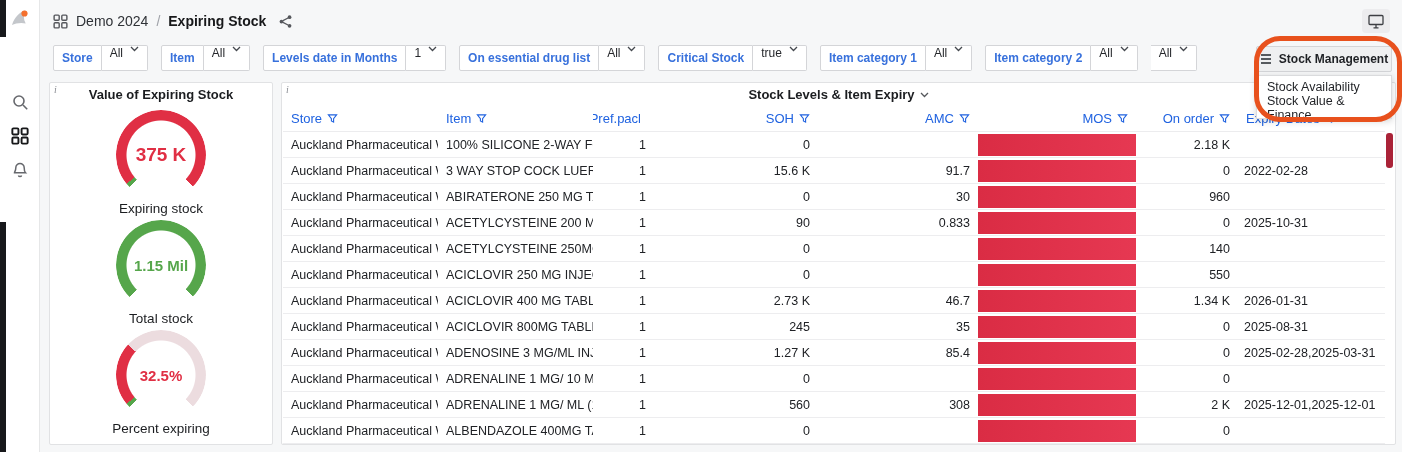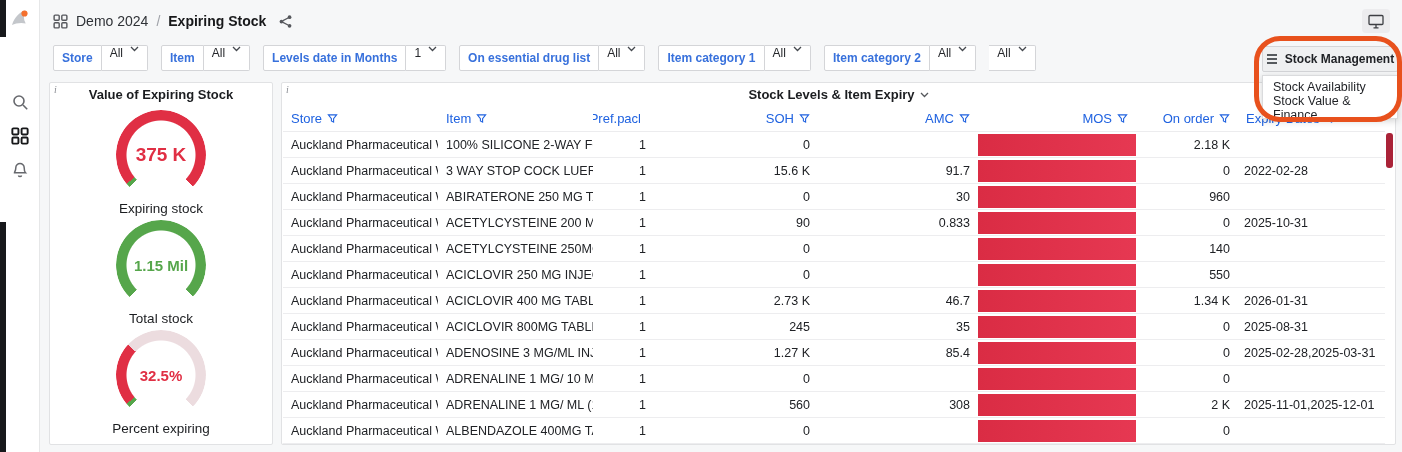--- a/index.html
+++ b/index.html
@@ -46,21 +46,21 @@
   .thead{height:26px;border-bottom:1px solid #ececee}
   .th{display:flex;align-items:center;gap:5px;padding:0 8px;font-size:13px;color:#1f62e0;font-weight:500;cursor:pointer;white-space:nowrap;overflow:hidden}
   .th.al-right{justify-content:flex-end}
   .tr{height:26px;border-bottom:1px solid #ededef;background:#fff}
   .td{display:flex;align-items:center;padding:0 8px;font-size:12.5px;color:#202226;white-space:nowrap;overflow:hidden}
   .td.al-right{justify-content:flex-end}
   .td-mos{padding:0}
   .mosbar{width:100%;height:22px;margin:2px 0;background:linear-gradient(90deg,#da2c44,#e63852)}
   .scroll-thumb{position:absolute;right:2px;top:50px;width:7px;height:35px;border-radius:3px;background:#aa2338;cursor:grab}
 
-  .sm-cluster{position:absolute;top:46px;right:4px;width:136px;z-index:20}
+  .sm-cluster{position:absolute;top:46px;right:10px;width:136px;z-index:20}
   .sm-btn{height:26px;background:#eff0f1;border:1px solid #d4d5d8;border-radius:2px;display:flex;align-items:center;justify-content:center;gap:7px;font-size:12px;font-weight:600;color:#1f2125;cursor:pointer}
   .sm-menu{margin-top:3px;background:#fff;border:1px solid #dadbdd;box-shadow:0 2px 7px rgba(0,0,0,.18)}
   .menu-item{height:21px;display:flex;align-items:center;padding:0 10px;font-size:12.5px;color:#1f2125;cursor:pointer}
 
   .annotation{position:absolute;top:36px;right:0;width:148px;height:86px;border:5px solid #e8511d;border-radius:26px;z-index:30;pointer-events:none}
 </style>
 </head>
 <body>
 
 <div class="sidebar">
@@ -142,20 +142,26 @@
             <path d="M1 1l3.5 3.5L8 1" fill="none" stroke="#44484e" stroke-width="1.3"></path>
           </svg></span>
       </div>
       <div class="fpair">
         <span class="flabel">On essential drug list</span>
         <span class="fvalue">All<svg width="9" height="6" viewBox="0 0 9 6">
             <path d="M1 1l3.5 3.5L8 1" fill="none" stroke="#44484e" stroke-width="1.3"></path>
           </svg></span>
       </div>
       <div class="fpair">
+        <span class="flabel">Critical Stock</span>
+        <span class="fvalue">true<svg width="9" height="6" viewBox="0 0 9 6">
+            <path d="M1 1l3.5 3.5L8 1" fill="none" stroke="#44484e" stroke-width="1.3"></path>
+          </svg></span>
+      </div>
+      <div class="fpair">
         <span class="flabel">Item category 1</span>
         <span class="fvalue">All<svg width="9" height="6" viewBox="0 0 9 6">
             <path d="M1 1l3.5 3.5L8 1" fill="none" stroke="#44484e" stroke-width="1.3"></path>
           </svg></span>
       </div>
       <div class="fpair">
         <span class="flabel">Item category 2</span>
         <span class="fvalue">All<svg width="9" height="6" viewBox="0 0 9 6">
             <path d="M1 1l3.5 3.5L8 1" fill="none" stroke="#44484e" stroke-width="1.3"></path>
           </svg></span>
@@ -380,21 +386,21 @@
           <div class="tr">
             <div class="td al-left">Auckland Pharmaceutical Wa...</div>
             <div class="td al-left">ADRENALINE 1 MG/ ML (1 I...</div>
             <div class="td al-right">1</div>
             <div class="td al-right">560</div>
             <div class="td al-right">308</div>
             <div class="td td-mos">
               <div class="mosbar"></div>
             </div>
             <div class="td al-right">2 K</div>
-            <div class="td al-left" style="padding-left:6px">2025-11-01,2025-12-01</div>
+            <div class="td al-left" style="padding-left:6px">2025-12-01,2025-12-01</div>
           </div>
           <div class="tr">
             <div class="td al-left">Auckland Pharmaceutical Wa...</div>
             <div class="td al-left">ALBENDAZOLE 400MG TAB...</div>
             <div class="td al-right">1</div>
             <div class="td al-right">0</div>
             <div class="td al-right"></div>
             <div class="td td-mos">
               <div class="mosbar"></div>
             </div>

